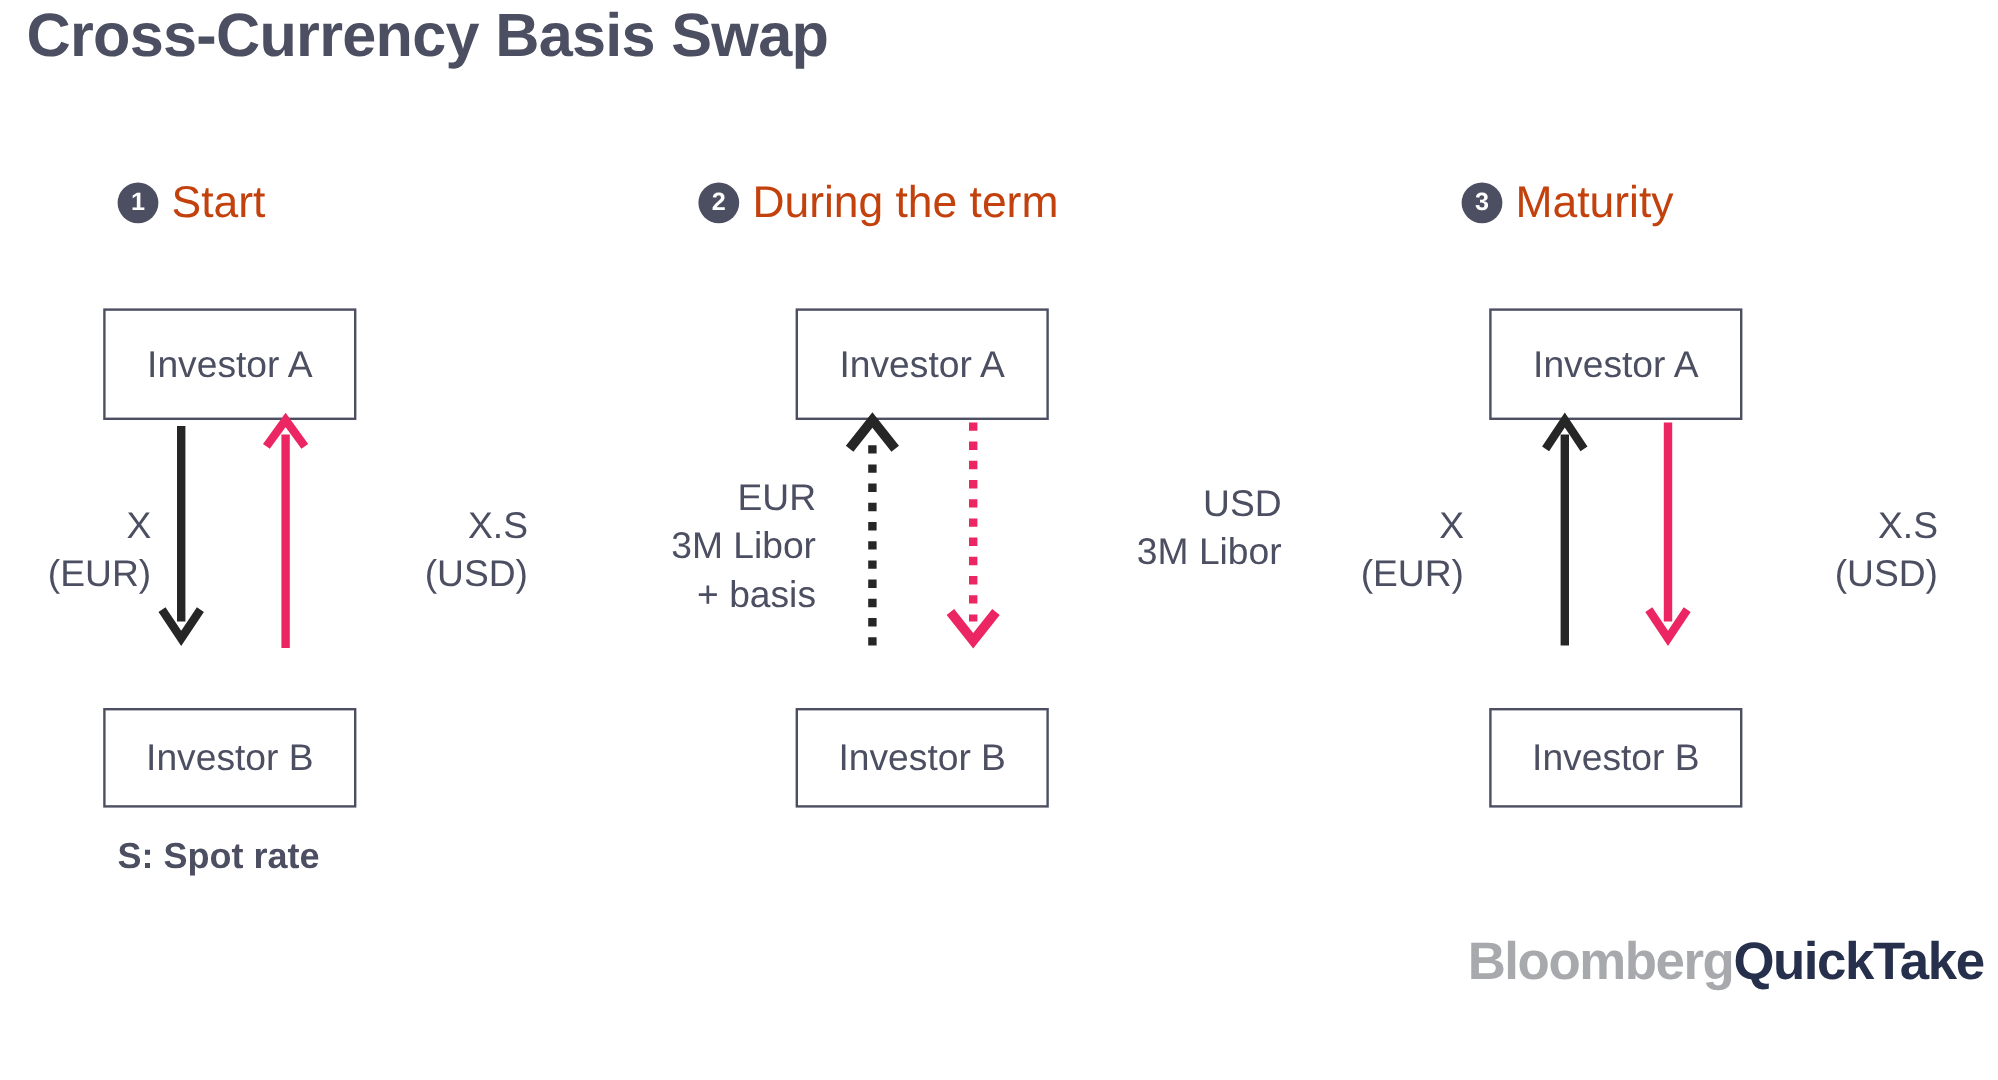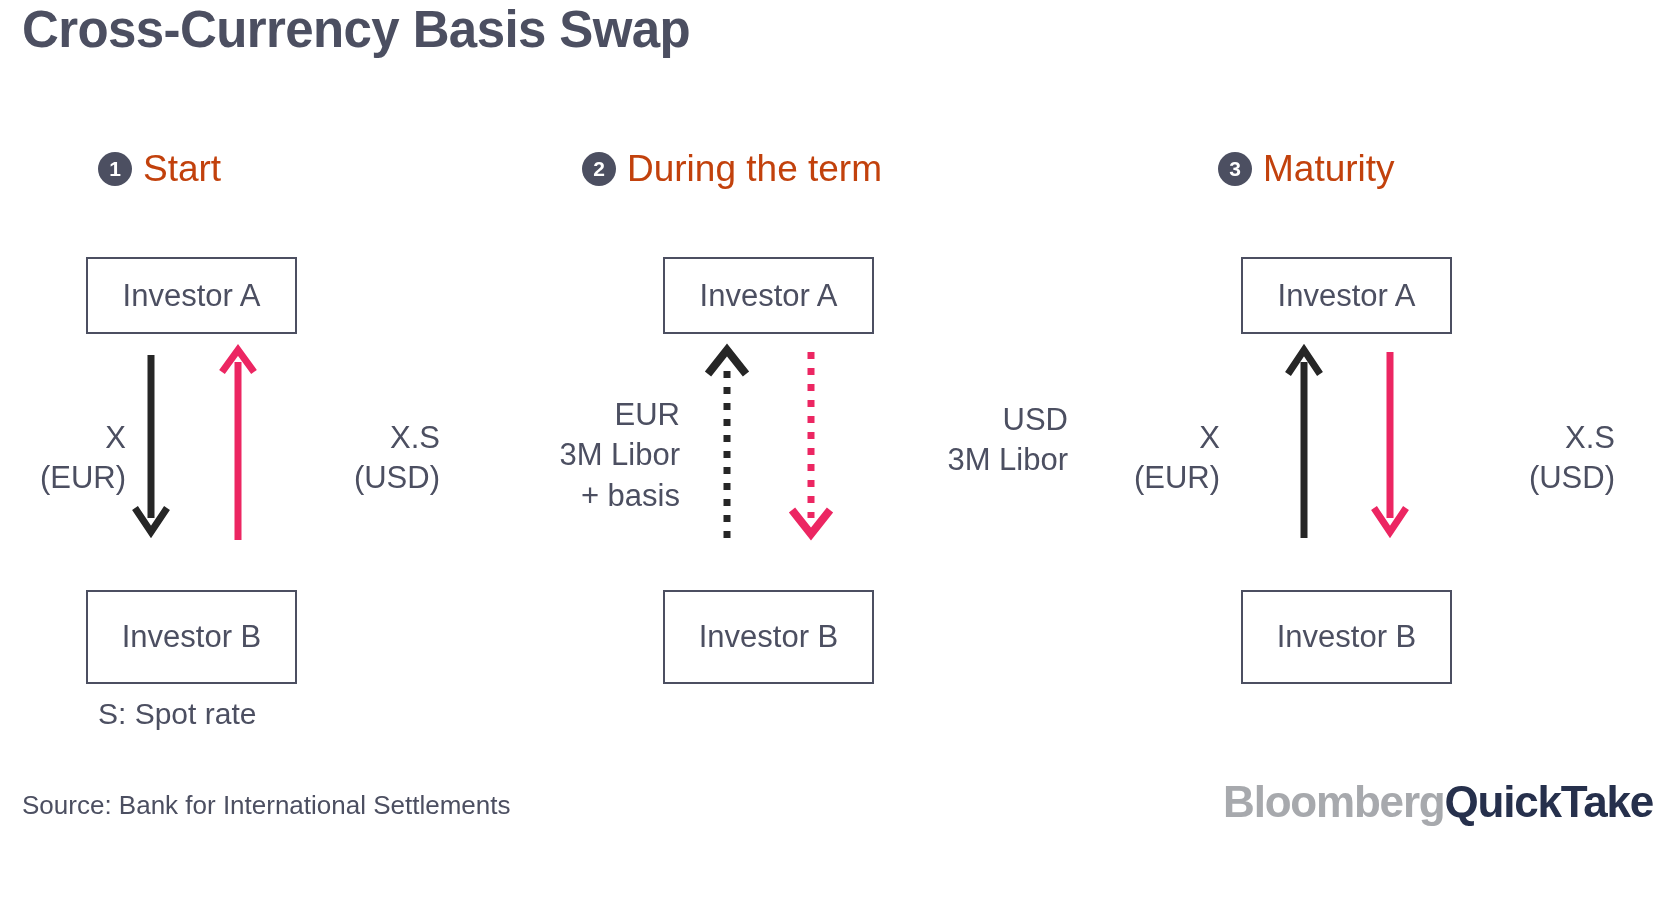--- a/index.html
+++ b/index.html
@@ -78,22 +78,22 @@
     box-sizing: border-box;
     border: 2px solid #4c4f61;
     background: #ffffff;
     display: flex;
     align-items: center;
     justify-content: center;
     color: #4c4f61;
     font-size: 31px;
     white-space: nowrap;
   }
-  .box-a { top: 107px; height: 77px; }
-  .box-b { top: 440px; height: 94px; }
+  .box-a { top: 107px; height: 93px; }
+  .box-b { top: 440px; height: 83px; }
 
   
   .flow-svg {
     position: absolute;
     top: 190px;
     height: 250px;
     overflow: visible;
   }
 
   
@@ -108,20 +108,21 @@
   .flow-label.align-left  { text-align: right; }
 
   
   #spot-note {
     position: absolute;
     left: 98px;
     top: 697px;
     font-size: 30px;
     color: #4c4f61;
     white-space: nowrap;
+    font-weight: bold;
   }
 
   
   #source {
     position: absolute;
     left: 22px;
     top: 790px;
     font-size: 26px;
     color: #4c4f61;
     white-space: nowrap;
@@ -246,19 +247,18 @@
     </div>
 
     <div class="flow-label align-left" style="left:265px; width:200px; top:268px;">
       <div>X.S</div>
       <div>(USD)</div>
     </div>
   </div>
 
   <div id="spot-note">S: Spot rate</div>
 
-  <div id="source">Source: Bank for International Settlements</div>
 
   <div id="logo">
     <span class="bb">Bloomberg</span><span class="qt">QuickTake</span>
   </div>
 
 </div>
 
 </body></html>

